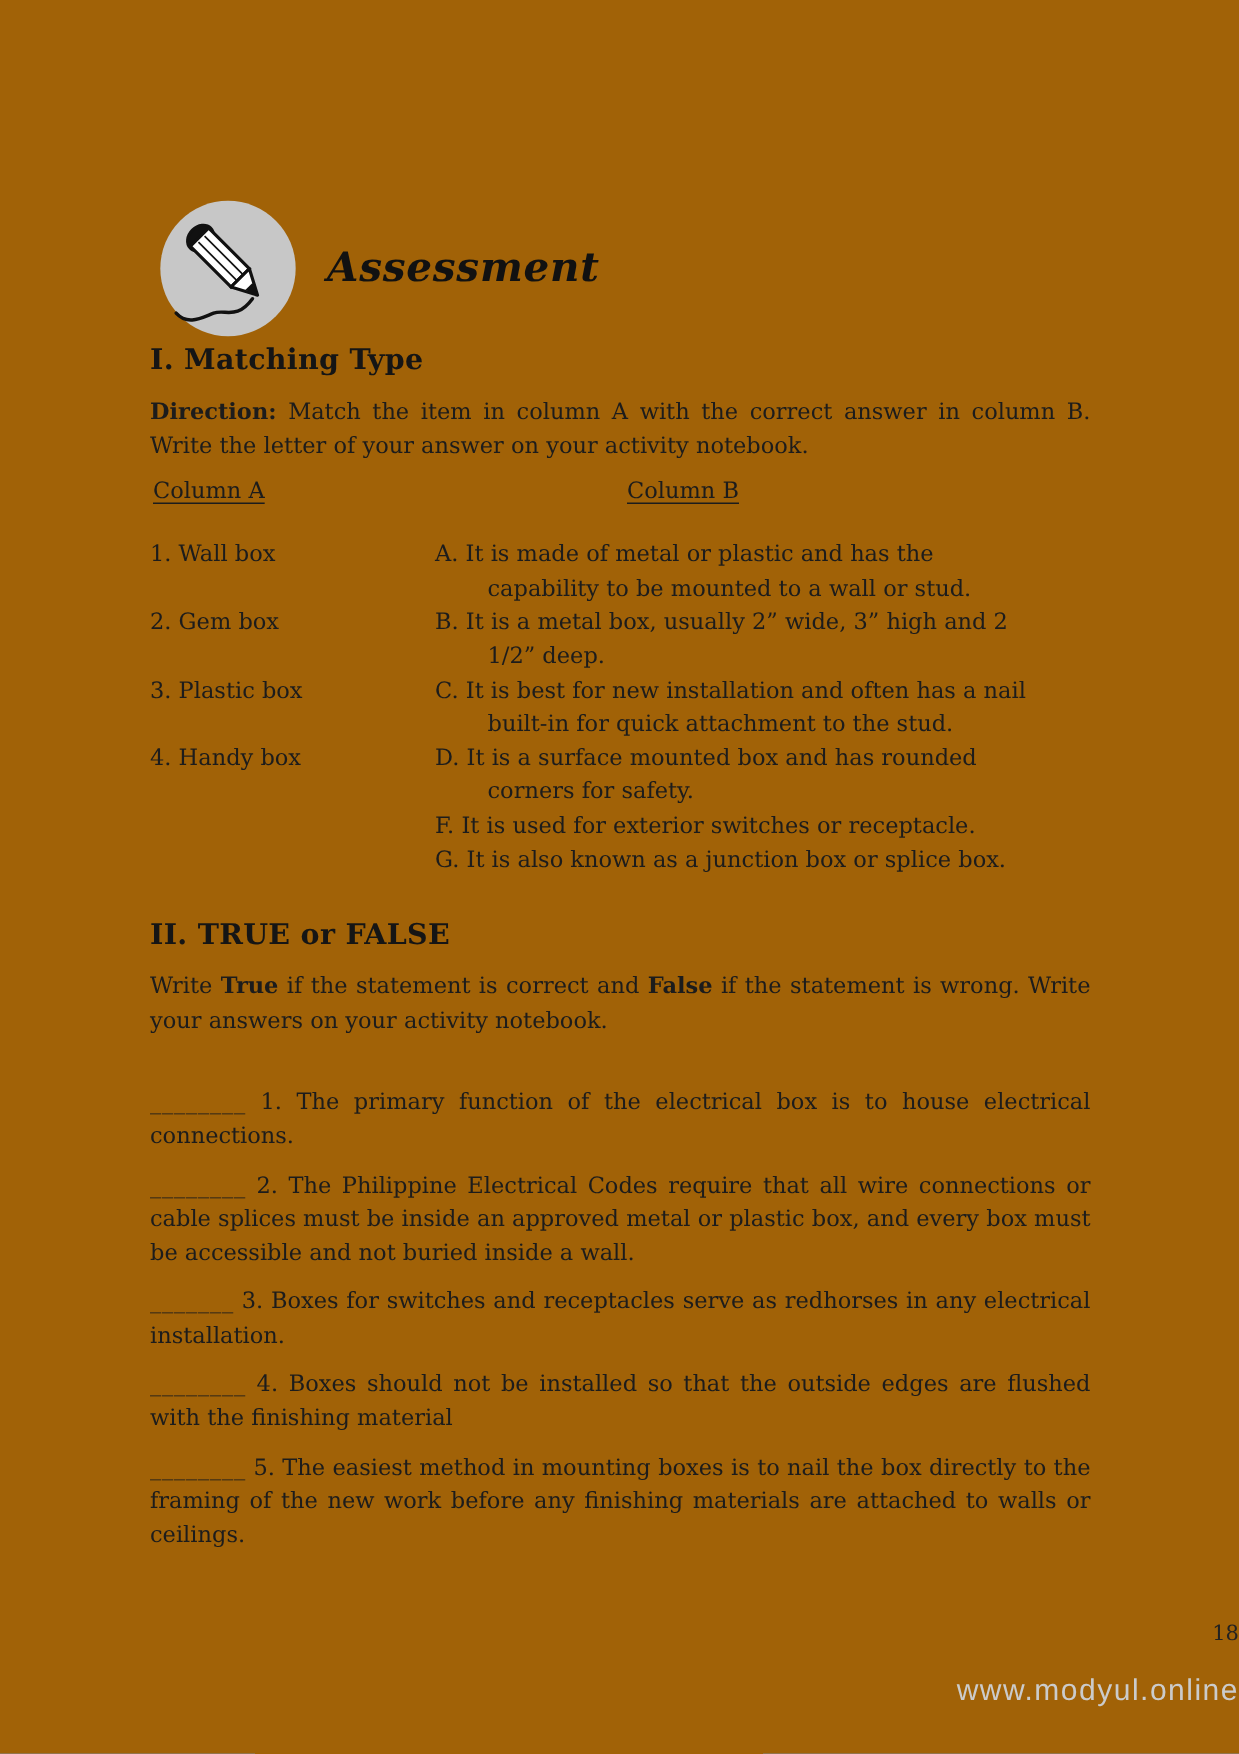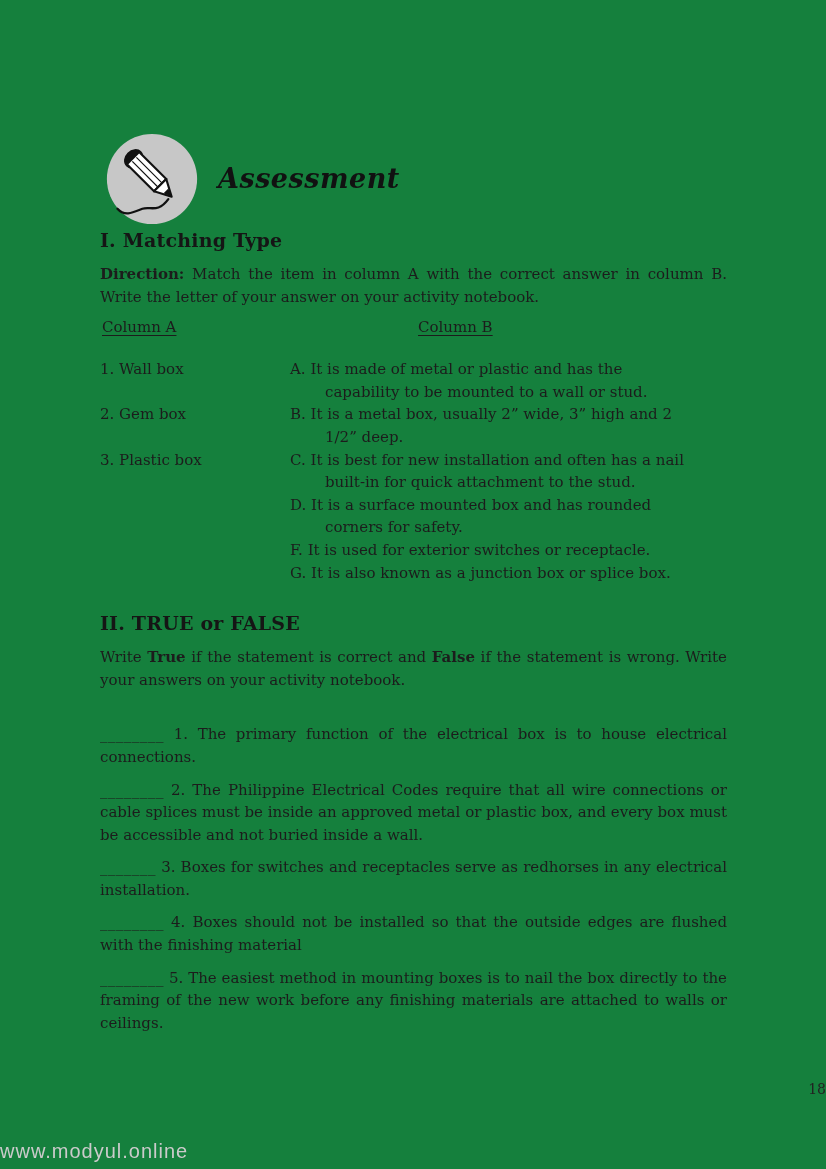--- a/index.html
+++ b/index.html
@@ -1,19 +1,19 @@
 <!DOCTYPE html>
 <html><head>
 <meta charset="utf-8">
 <style>
   html,body{margin:0;padding:0;background:#888;}
   .page{
     position:relative;
     width:826px;height:1169px;
-    background:#15803d;
+    background:#a16207;
     font-family:"DejaVu Serif","Liberation Serif",serif;
     font-size:15px;line-height:22.6px;color:#1c1c1c;
     overflow:hidden;
     margin:0 auto;
   }
   .icon-wrap{position:absolute;left:104px;top:131px;width:96px;height:96px;}
   .page-title{
     position:absolute;left:218px;top:164px;
     font-size:27px;line-height:30px;font-weight:bold;font-style:italic;
     letter-spacing:0.5px;color:#111;
@@ -39,22 +39,22 @@
   .b-l2:empty{display:none;}
   .intro{margin-bottom:0;}
   .statements{margin-top:32px;}
   .statement{margin:0 0 10px 0;text-align:justify;}
   .blank{letter-spacing:0.5px;}
   .page-number{
     position:absolute;left:0;top:1078px;width:100%;
     text-align:right;font-size:14px;color:#222;
   }
   .watermark{
-    position:absolute;left:0;top:1140px;width:100%;
-    text-align:left;
+    position:absolute;left:0;top:1116px;width:100%;
+    text-align:right;
     font-family:"Liberation Sans","DejaVu Sans",sans-serif;
     font-size:20px;color:#cbcbcb;letter-spacing:1px;
   }
 </style>
 </head>
 <body>
 
 <div class="page">
 
   <div class="icon-wrap">
@@ -83,20 +83,21 @@
     <div class="cols-head">
       <span class="col-head col-head-a">Column A</span>
       <span class="col-head col-head-b">Column B</span>
     </div>
 
     <div class="match">
       <div class="col-a">
         <div class="a-item">1. Wall box</div>
         <div class="a-item">2. Gem box</div>
         <div class="a-item">3. Plastic box</div>
+        <div class="a-item">4. Handy box</div>
       </div>
       <div class="col-b">
         <div class="b-item">
           <div class="b-l1"><span>A.</span> <span>It is made of metal or plastic and has the</span></div>
           <div class="b-l2">capability to be mounted to a wall or stud.</div>
         </div>
         <div class="b-item">
           <div class="b-l1"><span>B.</span> <span>It is a metal box, usually 2” wide, 3” high and 2</span></div>
           <div class="b-l2">1/2” deep.</div>
         </div>

